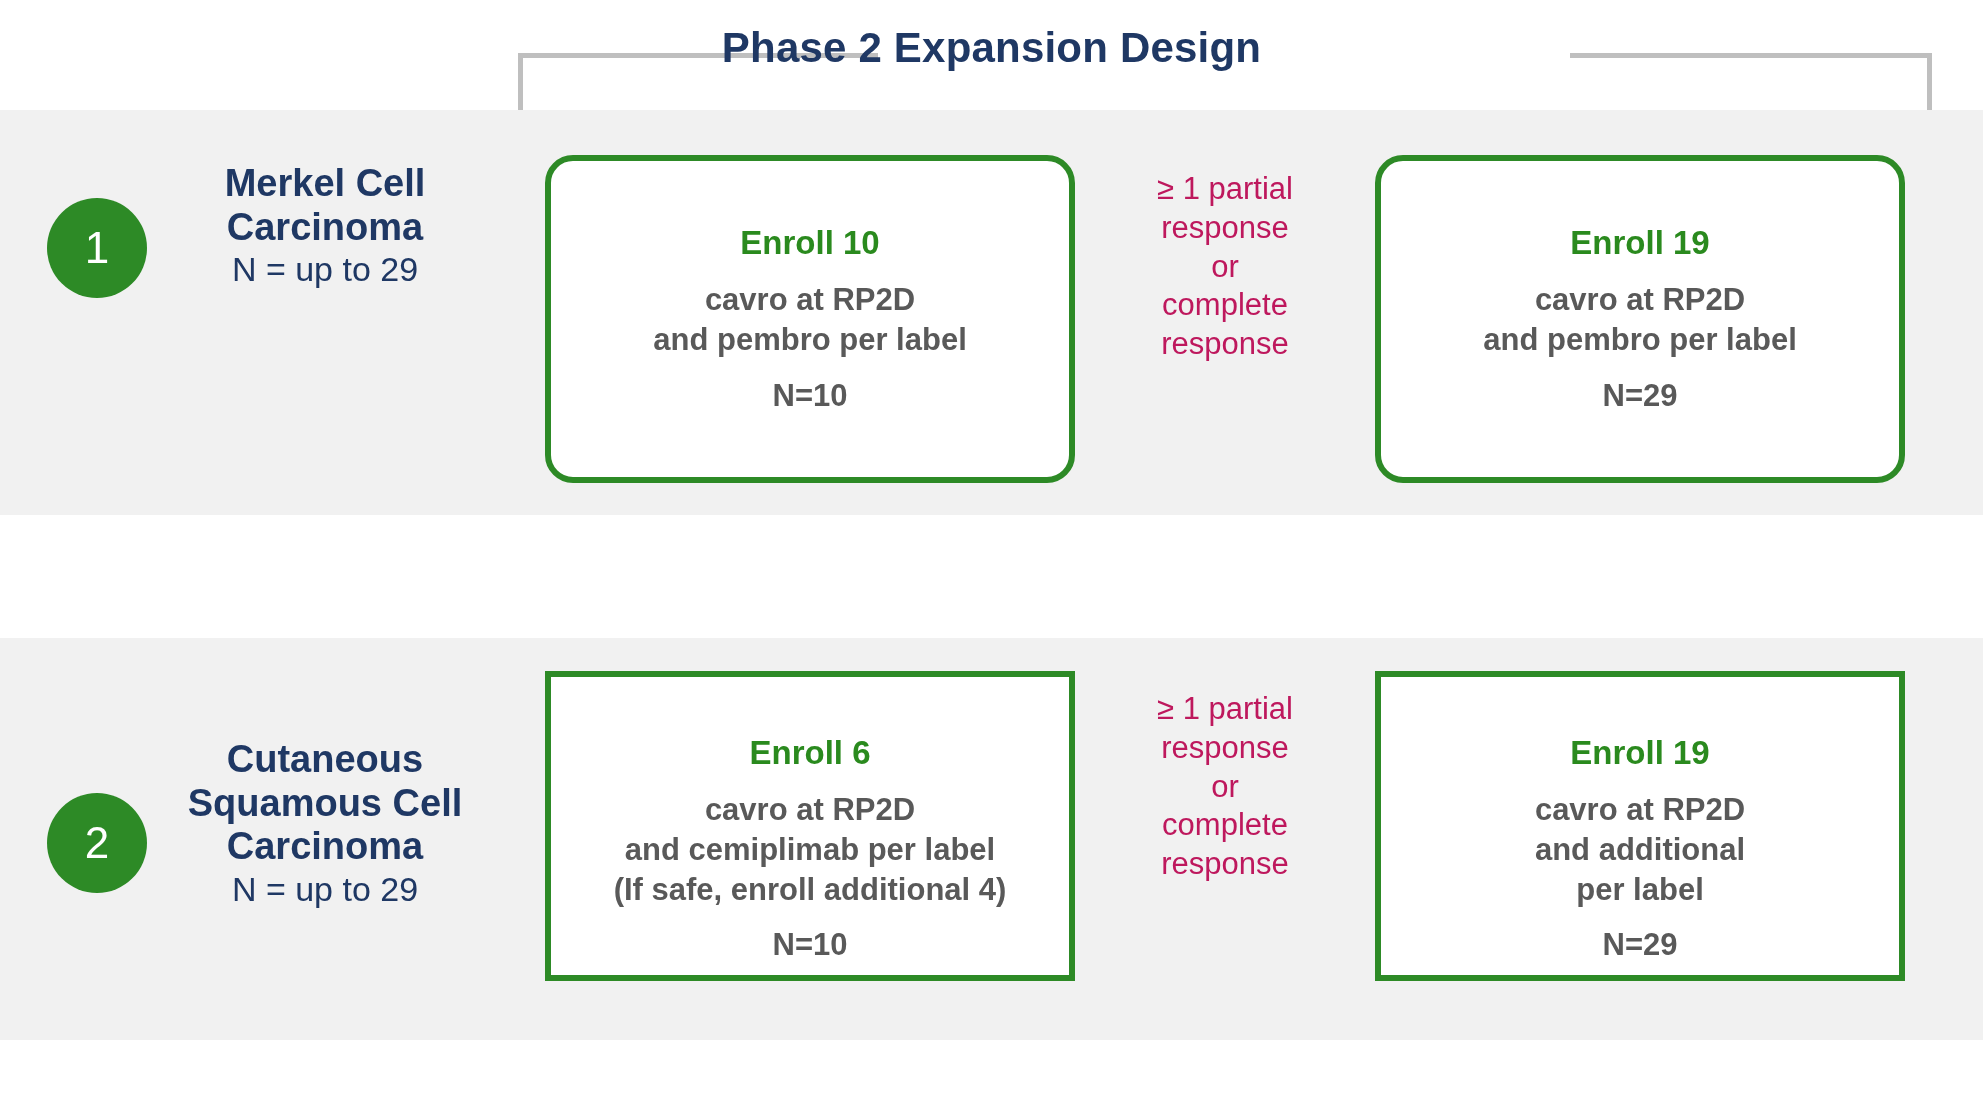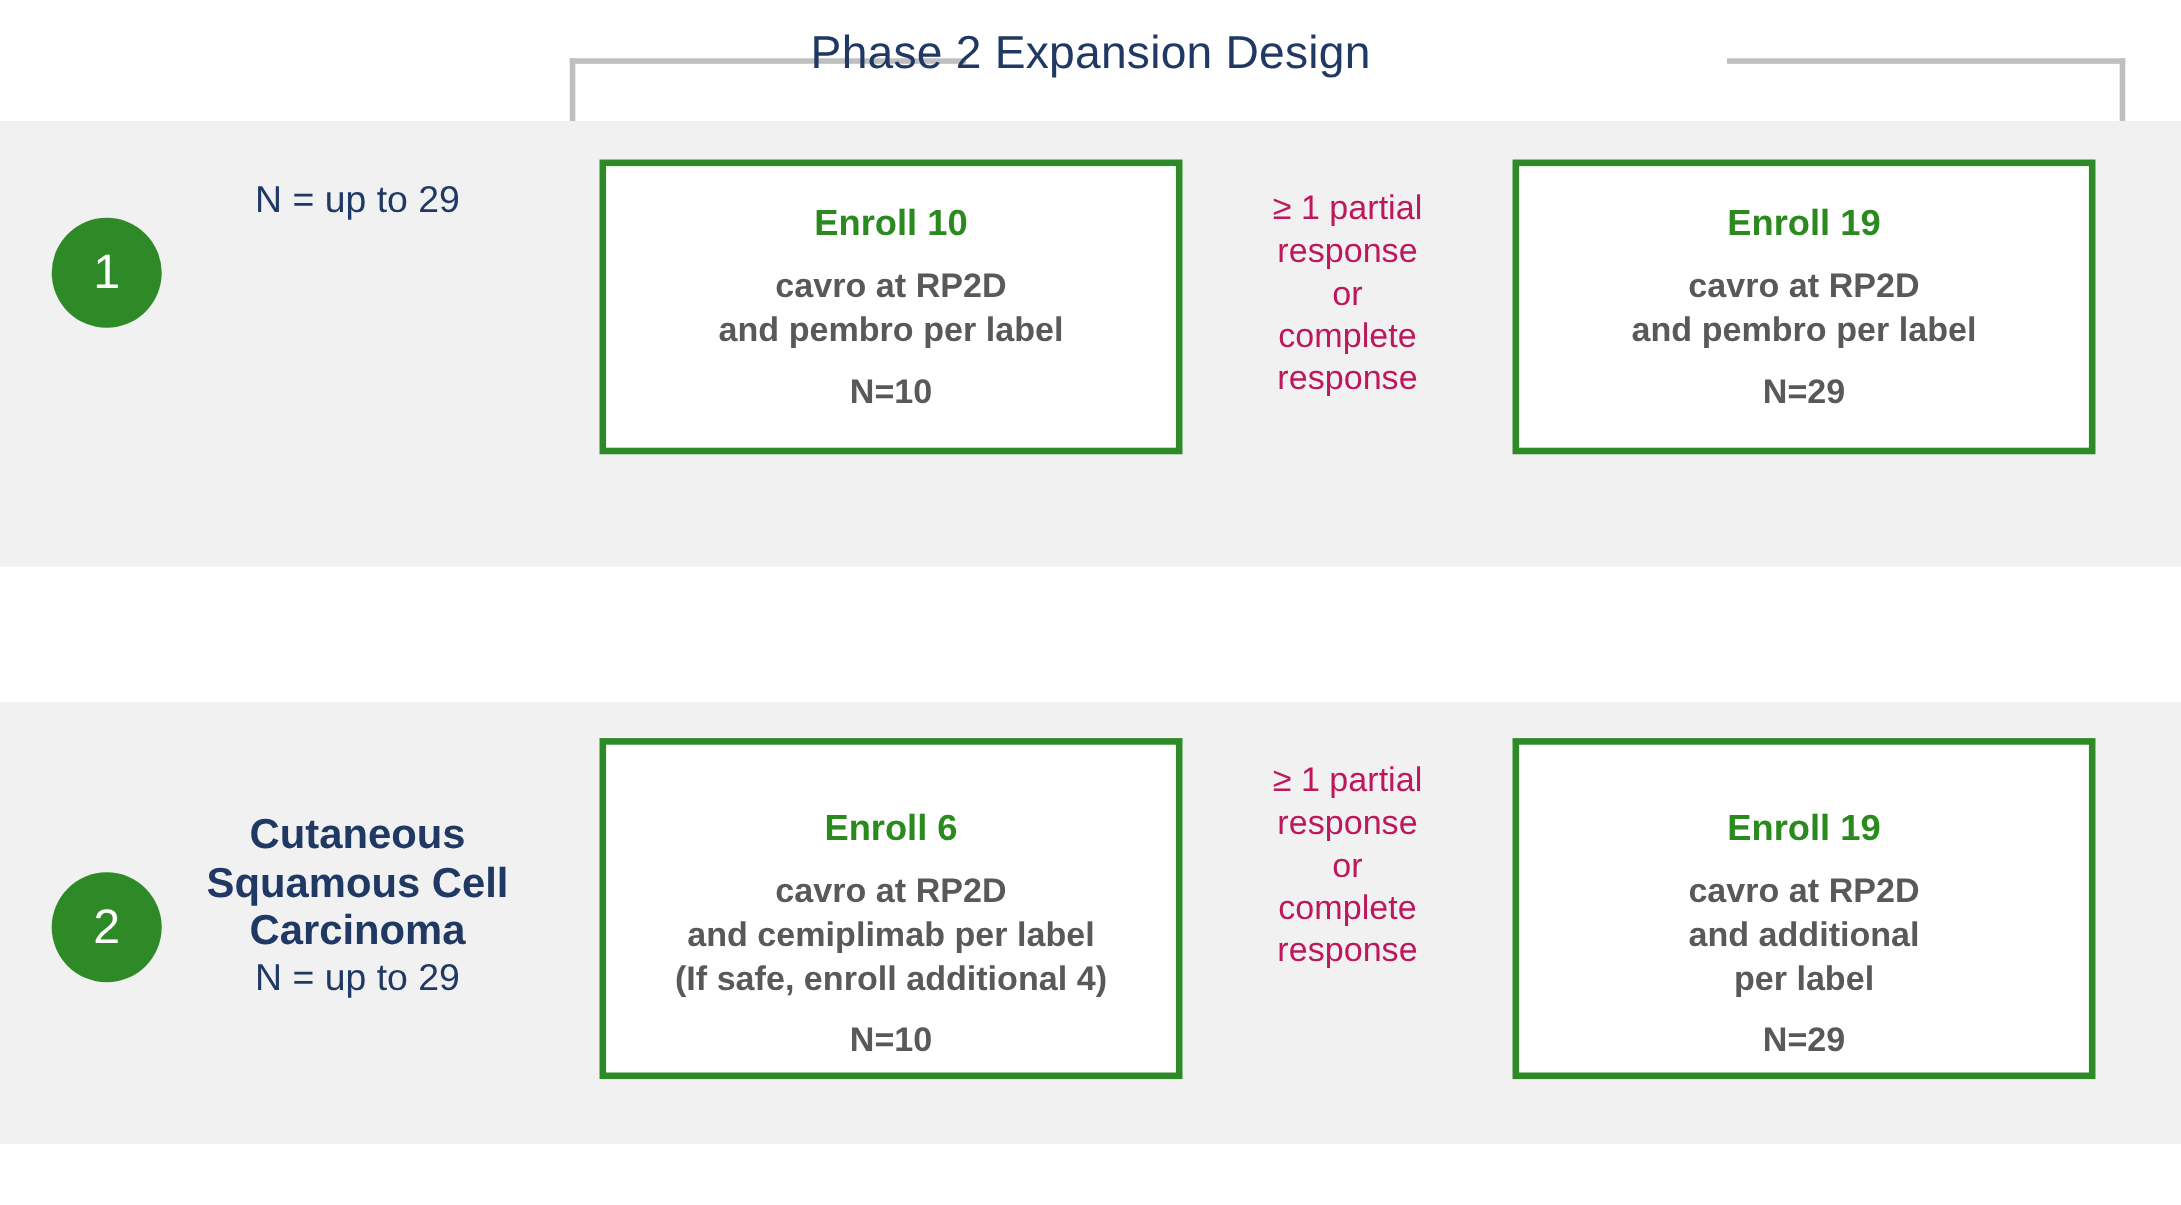--- a/index.html
+++ b/index.html
@@ -16,21 +16,21 @@
   .bracket{position:absolute;left:0;top:0;width:1983px;height:135px;}
   .br-line{position:absolute;background:#bfbfbf;}
   .br-h-left{left:518px;top:53px;width:360px;height:5px;}
   .br-h-right{left:1570px;top:53px;width:362px;height:5px;}
   .br-v-left{left:518px;top:53px;width:5px;height:78px;}
   .br-v-right{left:1927px;top:53px;width:5px;height:78px;}
 
   .title{
     position:absolute;left:0;top:24px;width:1983px;
     text-align:center;
-    font-size:42px;font-weight:normal;color:#1f3864;
+    font-size:42px;font-weight:bold;color:#1f3864;
     letter-spacing:.2px;
     white-space:nowrap;
   }
 
   
   .band{position:absolute;left:0;width:1983px;background:#f1f1f1;}
   .band-1{top:110px;height:405px;}
   .band-2{top:638px;height:402px;}
 
   .row{position:absolute;left:0;width:1983px;}
@@ -71,21 +71,21 @@
     position:absolute;
     background:#ffffff;
     border:6px solid #2d8a26;
     box-sizing:border-box;
     display:flex;flex-direction:column;
     align-items:center;justify-content:center;
     padding:10px 14px;
   }
   .ebox-left{left:545px;width:530px;}
   .ebox-right{left:1375px;width:530px;}
-  .row-1 .ebox{top:35px;height:268px;}
+  .row-1 .ebox{top:45px;height:328px;border-radius:28px;}
   .row-2 .ebox{top:33px;height:310px;justify-content:flex-end;}
 
   .ebox-title{
     font-size:33px;font-weight:bold;color:#2a8a1e;
     line-height:1.2;margin-bottom:18px;
   }
   .ebox-lines{
     font-size:31px;color:#595959;line-height:1.28;text-align:center;
   }
   .ebox-lines .ln{display:block;font-weight:bold;}
@@ -117,20 +117,21 @@
   <div class="band band-1"></div>
   <div class="band band-2"></div>
 
   <div class="row row-1">
 
     <div class="bubble">
       <span>1</span>
     </div>
 
     <div class="cohort">
+      <div class="cohort-name">Merkel Cell Carcinoma</div>
       <div class="cohort-n">N = up to 29</div>
     </div>
 
     <div class="ebox ebox-left">
       <div class="ebox-title">Enroll 10</div>
       <div class="ebox-lines">
         <span class="ln">cavro at RP2D</span>
         <span class="ln">and pembro per label</span>
         <span class="ln gap">N=10</span>
       </div>

